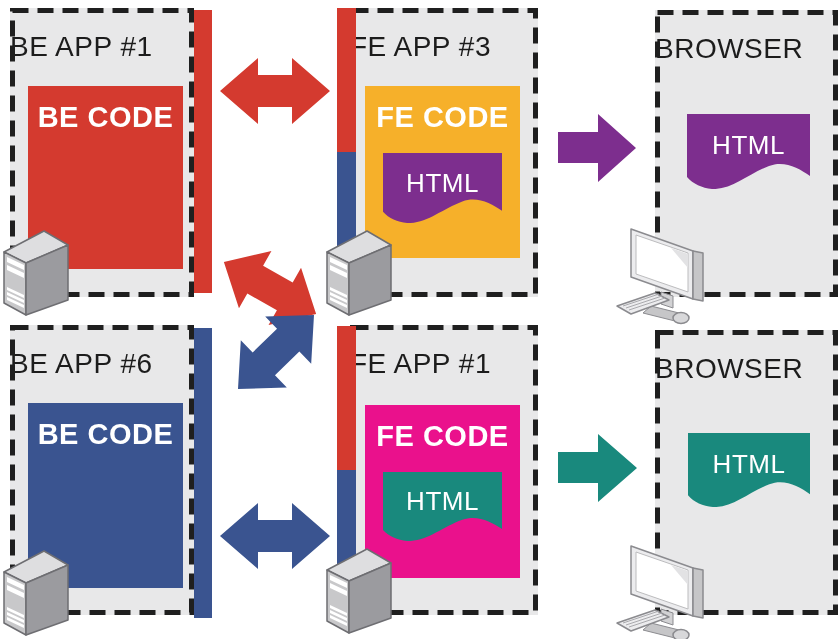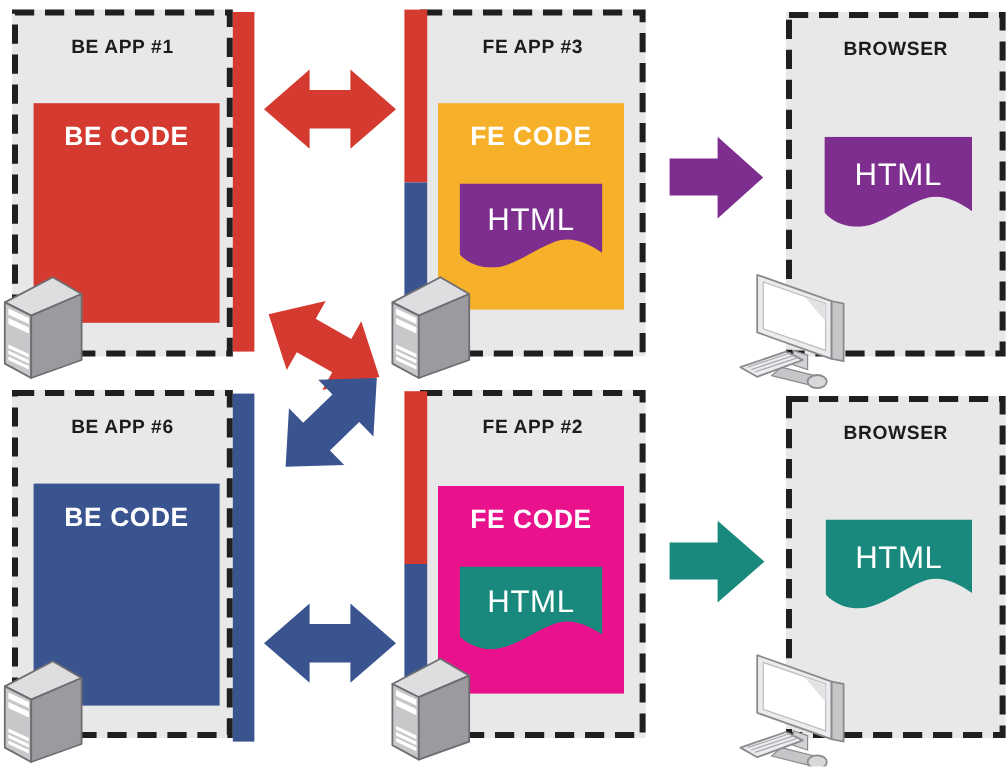--- a/index.html
+++ b/index.html
@@ -2,28 +2,28 @@
 <html style="--c-red: #d43a2f; --c-blue: #3a5490; --c-yellow: #f6b02a; --c-purple: #7d2e8e; --c-magenta: #ea118c; --c-teal: #19897d; --c-panel: #e8e8e9; --c-border: #1f1f1f; --c-title_text: #1c1c1c; --c-label_text: #ffffff;"><head>
 <meta charset="utf-8">
 <style>
   html,body{margin:0;padding:0;background:#ffffff;}
   #canvas{
     position:relative;width:840px;height:639px;overflow:hidden;
     font-family:"Liberation Sans", sans-serif;background:#ffffff;
   }
   .panel{position:absolute;background:var(--c-panel);z-index:1;}
   .panel-title{
-    position:absolute;left:0;right:0;top:23px;text-align:center;
-    font-size:16px;font-weight:bold;color:var(--c-title_text);
+    position:absolute;left:0;right:0;top:23px;
+    font-size:28px;font-weight:normal;color:var(--c-title_text);
     letter-spacing:.5px;white-space:nowrap;z-index:2;
   }
   .code-box{position:absolute;z-index:2;}
   .code-label{
     position:absolute;left:0;right:0;top:15px;text-align:center;
-    font-size:22px;font-weight:bold;color:var(--c-label_text);
+    font-size:29px;font-weight:bold;color:var(--c-label_text);
     letter-spacing:.5px;white-space:nowrap;
   }
   .html-shape{position:absolute;z-index:3;}
   .html-shape svg.wave{position:absolute;left:0;top:0;width:100%;height:100%;display:block;}
   .html-label{
     position:absolute;left:0;right:0;top:21%;text-align:center;
     font-size:26px;font-weight:normal;color:var(--c-label_text);
     letter-spacing:.5px;
   }
   .fill-purple{color:var(--c-purple);}
@@ -49,21 +49,21 @@
 
   <div class="panel" style="left:655px;top:10px;width:183px;height:287px;">
     <div class="panel-title">BROWSER</div>
   </div>
 
   <div class="panel" style="left:10px;top:325px;width:184px;height:290px;">
     <div class="panel-title">BE APP #6</div>
   </div>
 
   <div class="panel" style="left:350px;top:325px;width:188px;height:290px;">
-    <div class="panel-title">FE APP #2</div>
+    <div class="panel-title">FE APP #1</div>
   </div>
 
   <div class="panel" style="left:655px;top:330px;width:183px;height:285px;">
     <div class="panel-title">BROWSER</div>
   </div>
 
   <div class="code-box bg-red" style="left:28px;top:86px;width:155px;height:183px;">
     <div class="code-label">BE CODE</div>
   </div>
 

